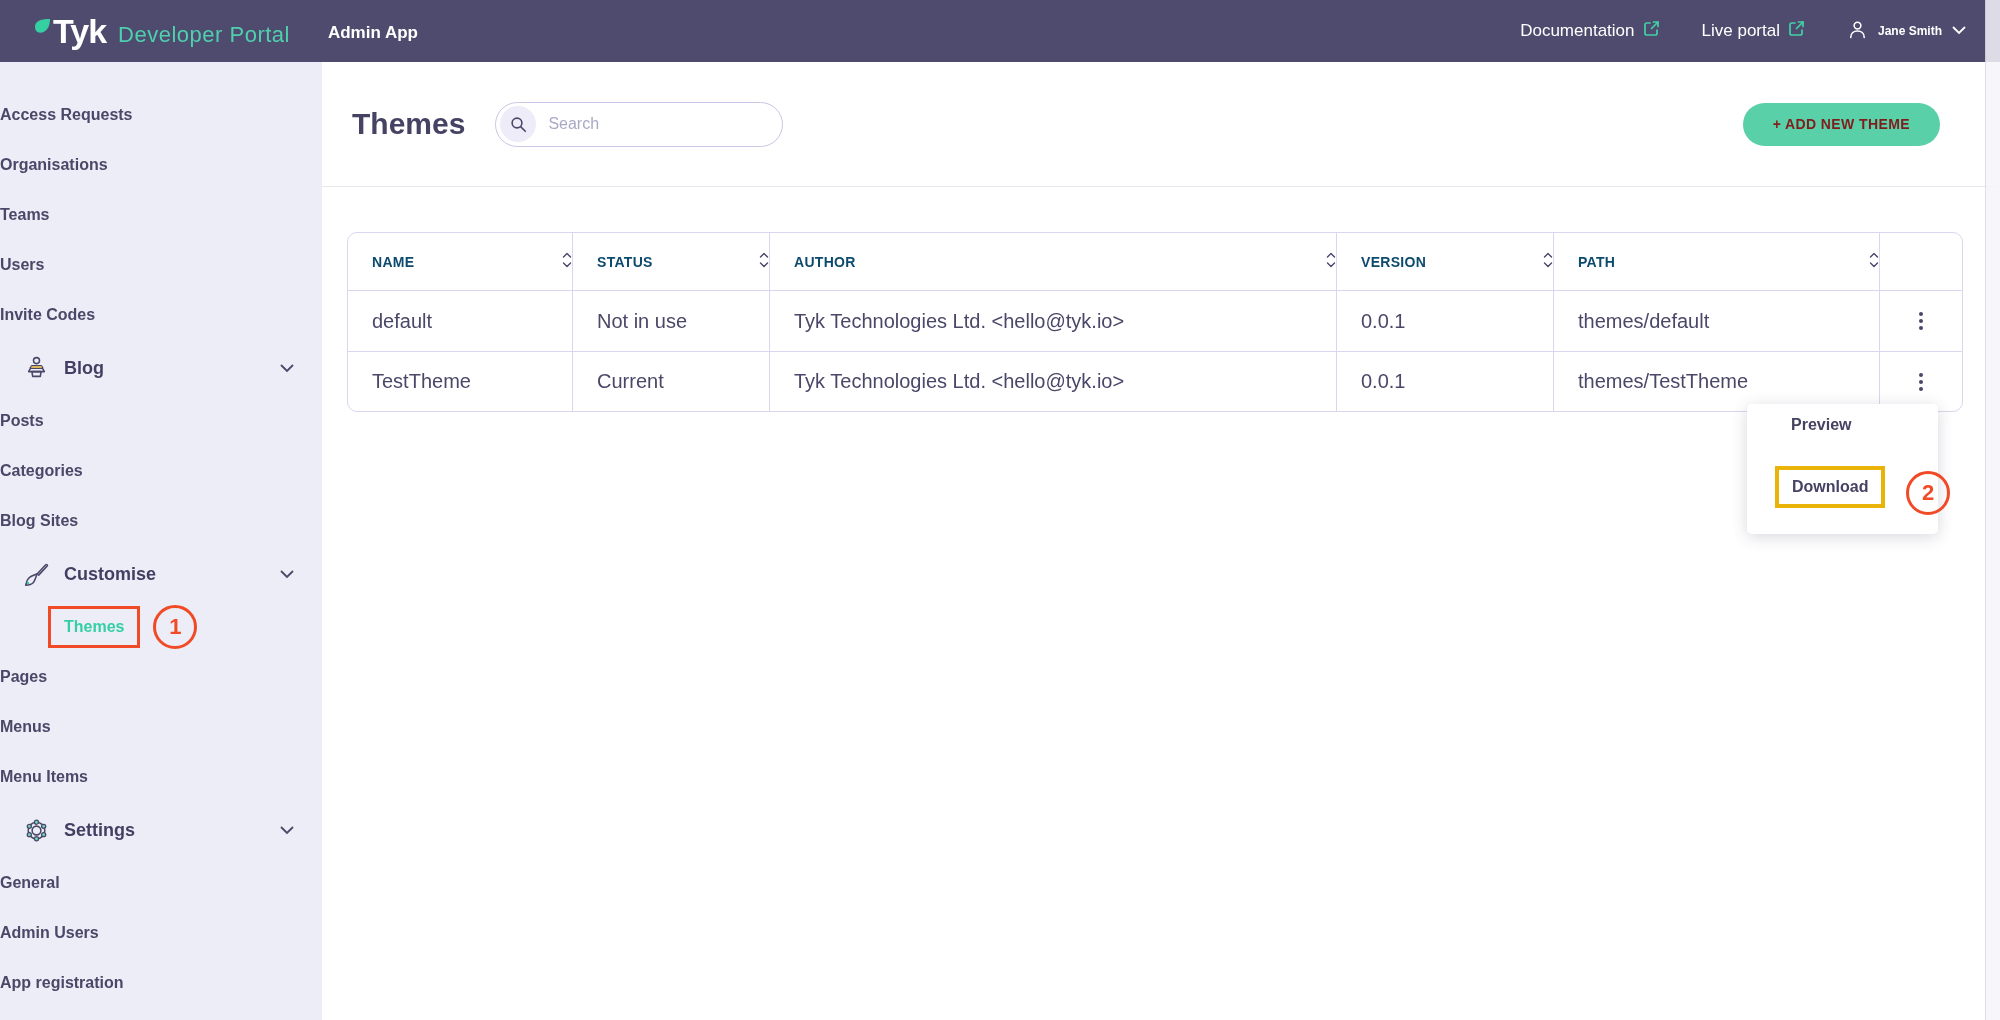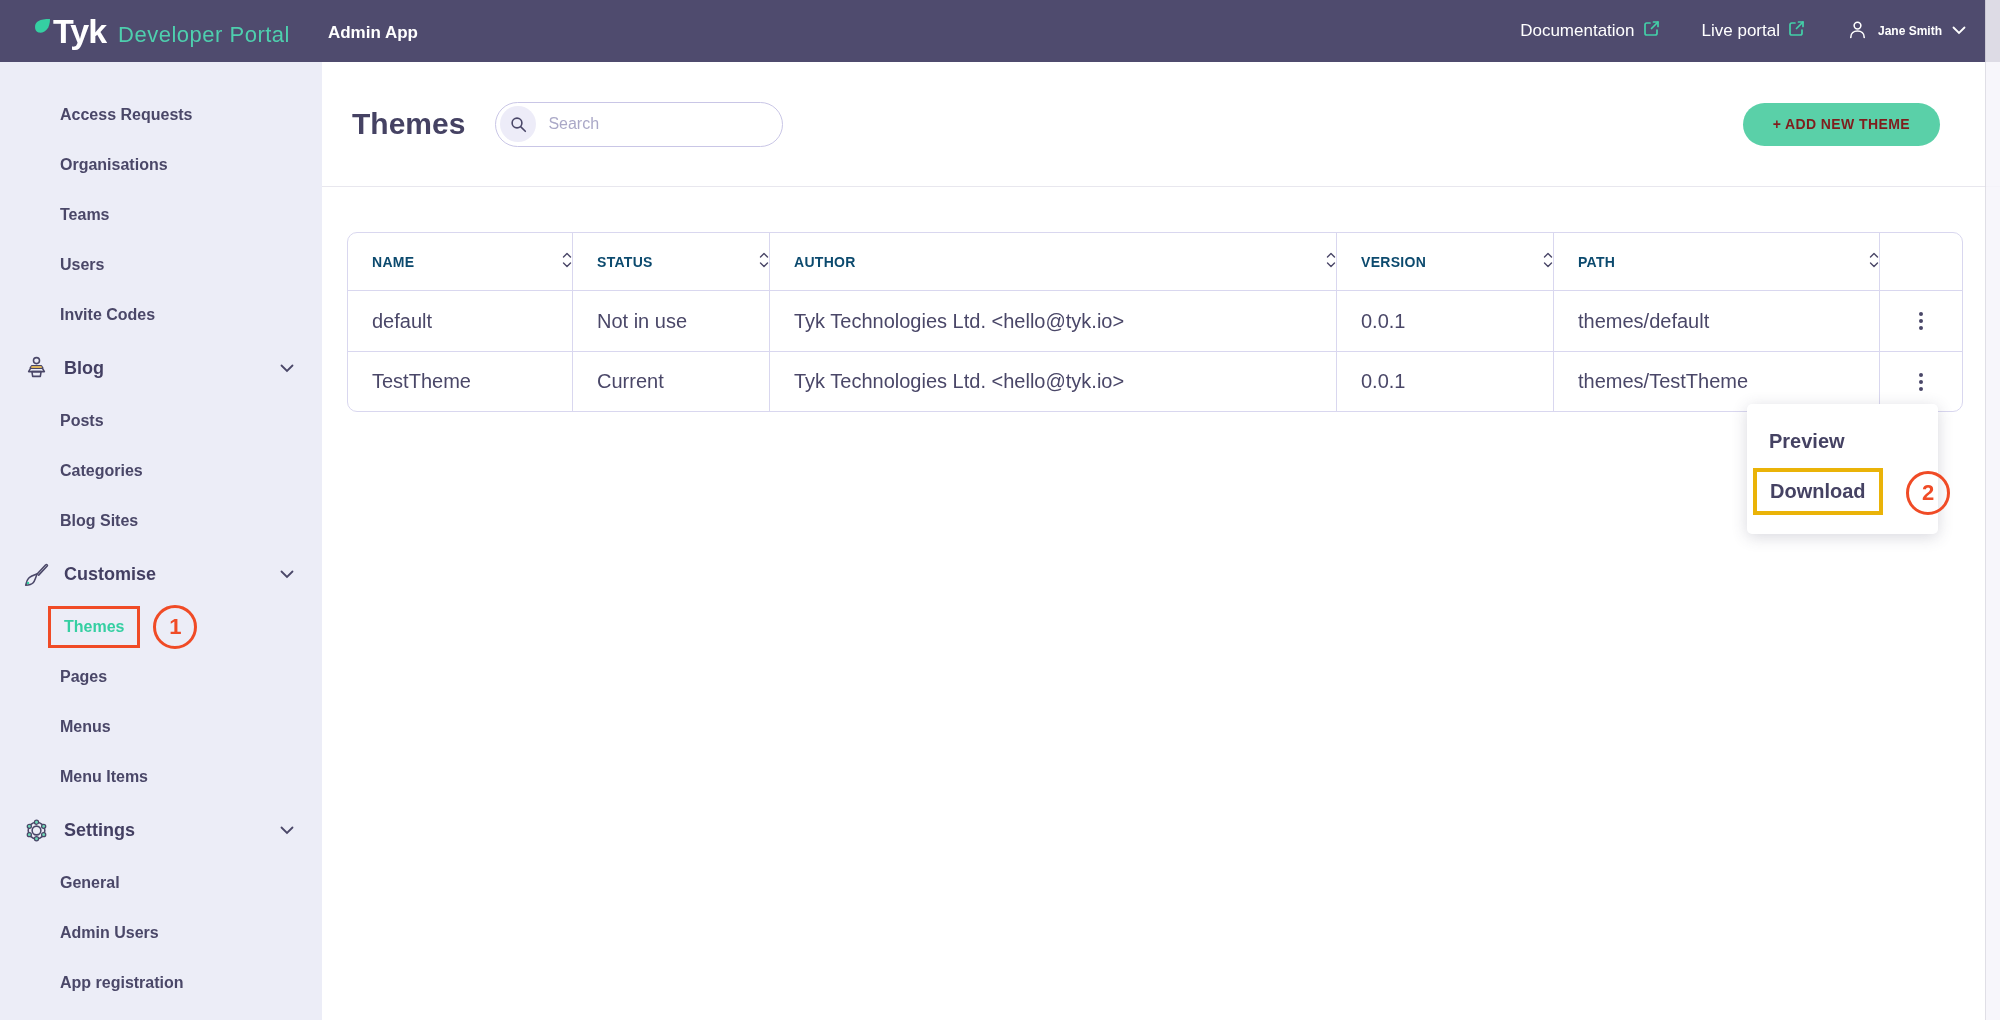--- a/index.html
+++ b/index.html
@@ -23,21 +23,21 @@
   .header-right { margin-left:auto; display:flex; align-items:center; gap:42px; }
   .header-link { display:flex; align-items:center; gap:8px; color:#fff; font-size:17px; font-weight:500; cursor:pointer; }
   .user-chip { display:flex; align-items:center; gap:10px; color:#fff; font-size:12px; font-weight:600; cursor:pointer; }
 
   
   .sidebar {
     position:absolute; top:62px; left:0; width:322px; height:958px;
     background:#ecedf7; padding-top:28px;
   }
   .side-item {
-    height:50px; display:flex; align-items:center; padding-left:60px;
+    height:50px; display:flex; align-items:center; 
     font-size:16px; font-weight:600; color:#4a4768; cursor:pointer; white-space:nowrap;
   }
   .side-section {
     height:56px; display:flex; align-items:center;
     padding-left:20px; padding-right:28px;
     font-size:18px; font-weight:700; color:#433f62; cursor:pointer;
   }
   .side-section .sec-icon { width:32px; display:flex; justify-content:center; margin-right:12px; }
   .side-section .chev { margin-left:auto; color:#4a4768; display:flex; }
 
@@ -103,22 +103,22 @@
   .kebab { display:flex; flex-direction:column; gap:3px; align-items:center; cursor:pointer; padding:8px 12px; }
   .kebab i { width:4px; height:4px; border-radius:50%; background:#4a4768; display:block; }
 
   
   .context-menu {
     position:absolute; left:1747px; top:404px; width:191px;
     background:#fff; border-radius:5px; padding:12px 0 18px;
     box-shadow:0 3px 16px rgba(60,60,90,.20); z-index:10; overflow:visible;
   }
   .menu-item {
-    height:50px; display:flex; align-items:center; padding-left:22px;
-    font-size:20px; font-weight:700; color:#454263; cursor:pointer; position:relative;
+    height:50px; display:flex; align-items:flex-start; padding-left:44px;
+    font-size:16px; font-weight:700; color:#454263; cursor:pointer; position:relative;
   }
   .download-box {
     display:inline-flex; align-items:center;
     border:4px solid #eab308; padding:8px 13px; margin-left:-16px;
   }
   .menu-circle { position:absolute; left:159px; top:67px; z-index:11; }
 
   
   .scroll-strip {
     position:absolute; top:0; right:0; width:15px; height:1020px;

